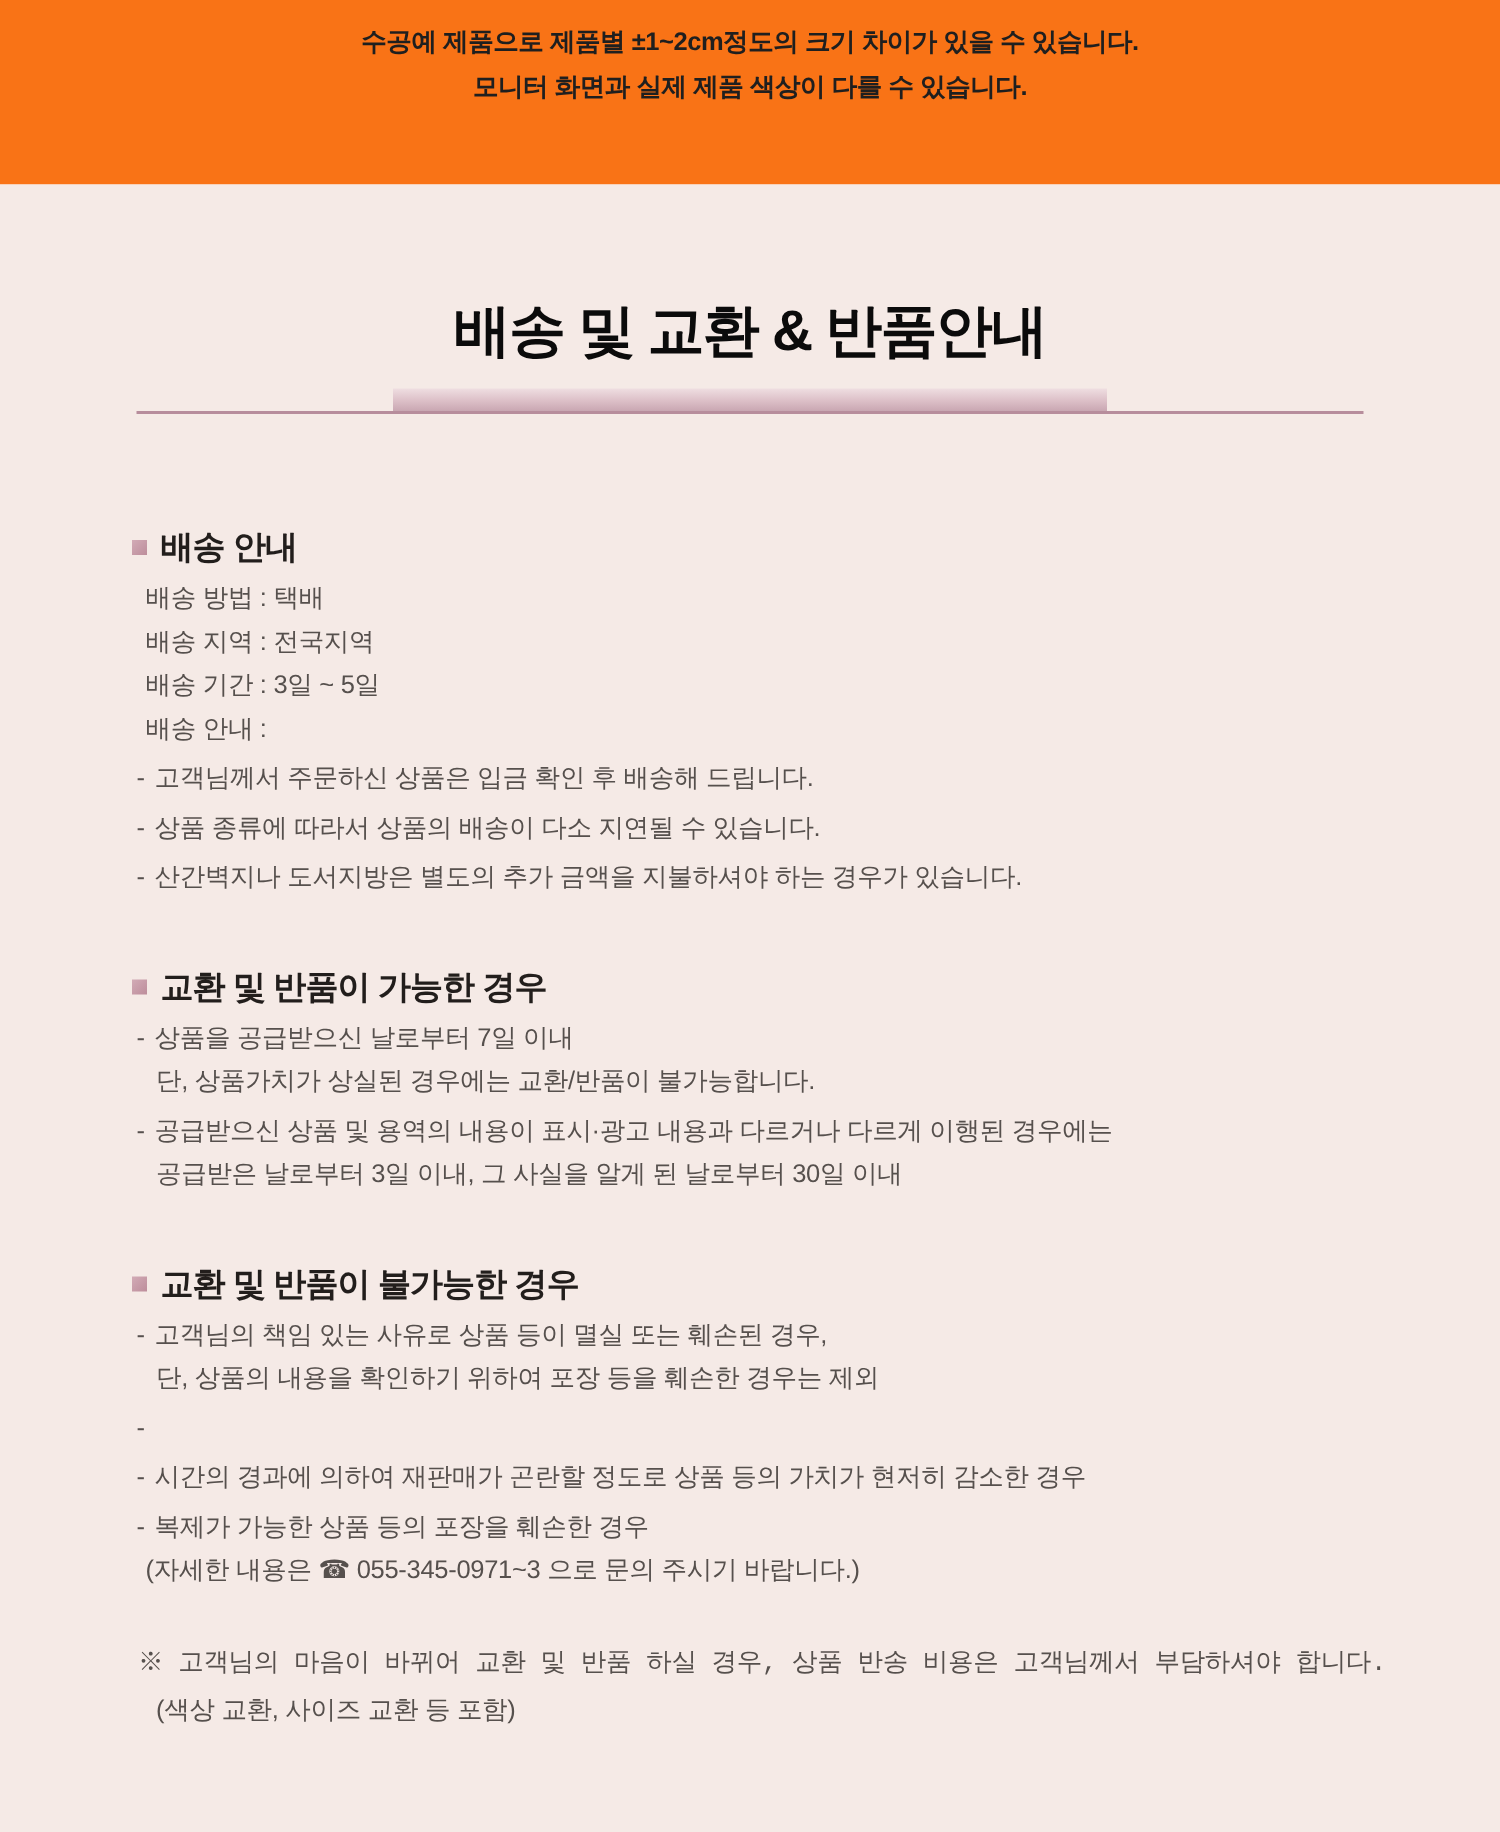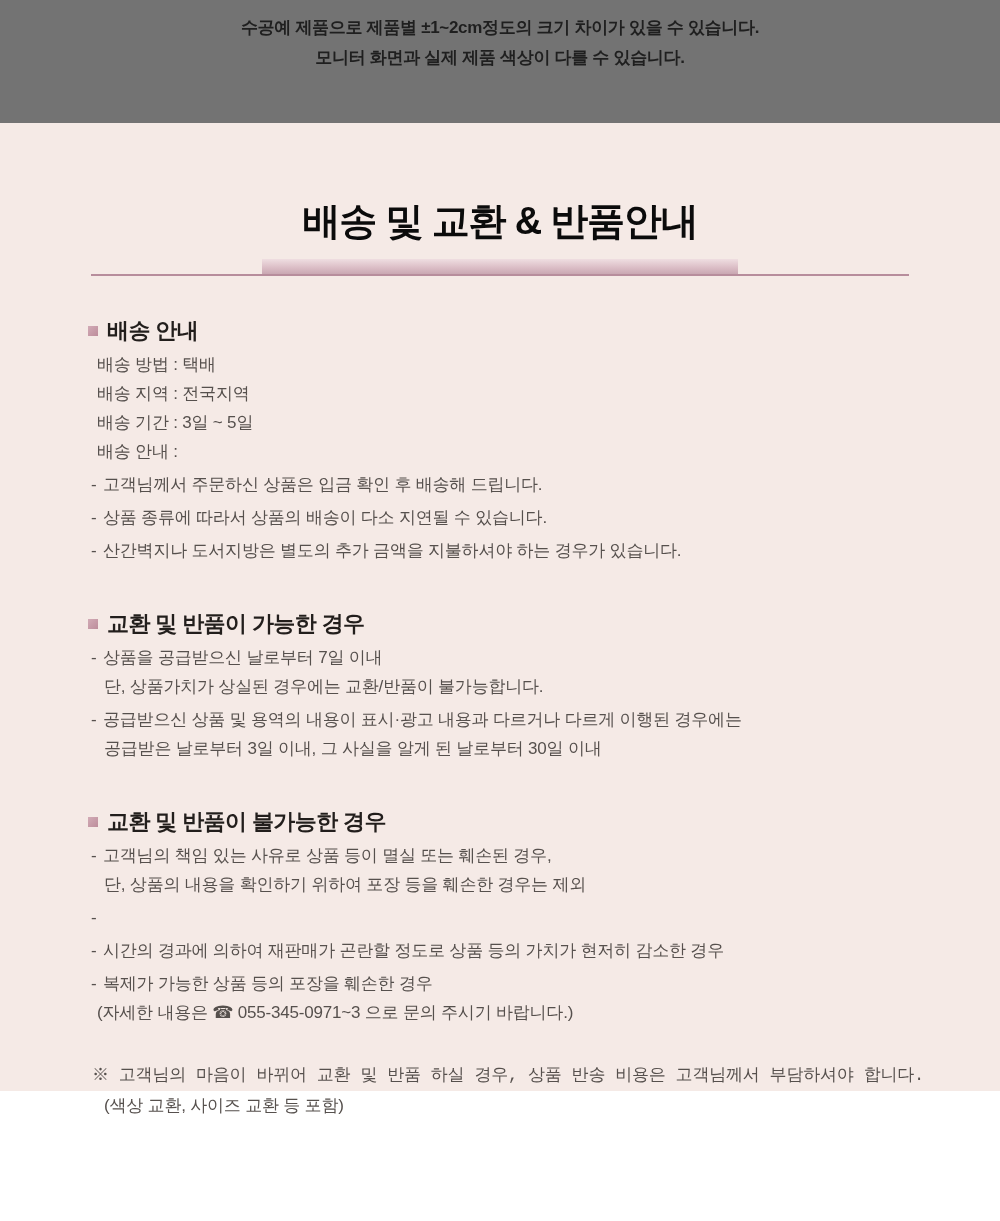--- a/index.html
+++ b/index.html
@@ -3,44 +3,44 @@
 <meta charset="utf-8">
 <style>
   html, body { margin:0; padding:0; background:#ffffff; }
   body {
     width:1000px; height:1221px; overflow:hidden;
     font-family:"Liberation Sans","DejaVu Sans",sans-serif;
     -webkit-font-smoothing:antialiased;
   }
 
   
-  .top-notice { height:123px; box-sizing:border-box; padding-top:13px; text-align:center; background:#737373; }
+  .top-notice { height:123px; box-sizing:border-box; padding-top:13px; text-align:center; background:#f97316; }
   .notice-line { font-size:17px; font-weight:600; color:#1f1f1f; line-height:30px; letter-spacing:-0.3px; }
 
   
-  .panel { height:968px; box-sizing:border-box; background:#f5eae6; padding-top:74px; }
+  .panel { height:1098px; box-sizing:border-box; background:#f5eae6; padding-top:74px; }
 
   .page-title {
     margin:0; text-align:center;
     font-size:38px; font-weight:800; color:#0b0b0b;
     line-height:48px; letter-spacing:-1.2px;
   }
 
   .divider { position:relative; width:818px; height:17px; margin:14px auto 0; }
   .divider-bar {
     position:absolute; top:0; left:50%; transform:translateX(-50%);
     width:476px; height:15px;
     background:linear-gradient(to bottom,#efdee1 0%,#dcbfc7 55%,#c9a7b2 100%);
   }
   .divider-line { position:absolute; left:0; right:0; bottom:0; height:2px; background:#b78d9c; }
 
   .content { padding:0 90px; color:#56504d; font-size:17px; letter-spacing:-0.2px; }
 
   .section { margin-top:46px; }
-  .section:first-child { margin-top:42px; }
+  .section:first-child { margin-top:76px; }
 
   .section-header { display:flex; align-items:center; gap:9px; margin:0 0 6px -2px; line-height:26px; }
   .bullet {
     width:10px; height:10px; flex:none;
     background:linear-gradient(135deg,#d2abb6 0%,#bd8d9b 100%);
   }
   .section-heading { margin:0; font-size:22px; font-weight:700; color:#221e1c; letter-spacing:-0.6px; }
 
   .line { line-height:29px; white-space:nowrap; }
   .line.plain { padding-left:7px; }

